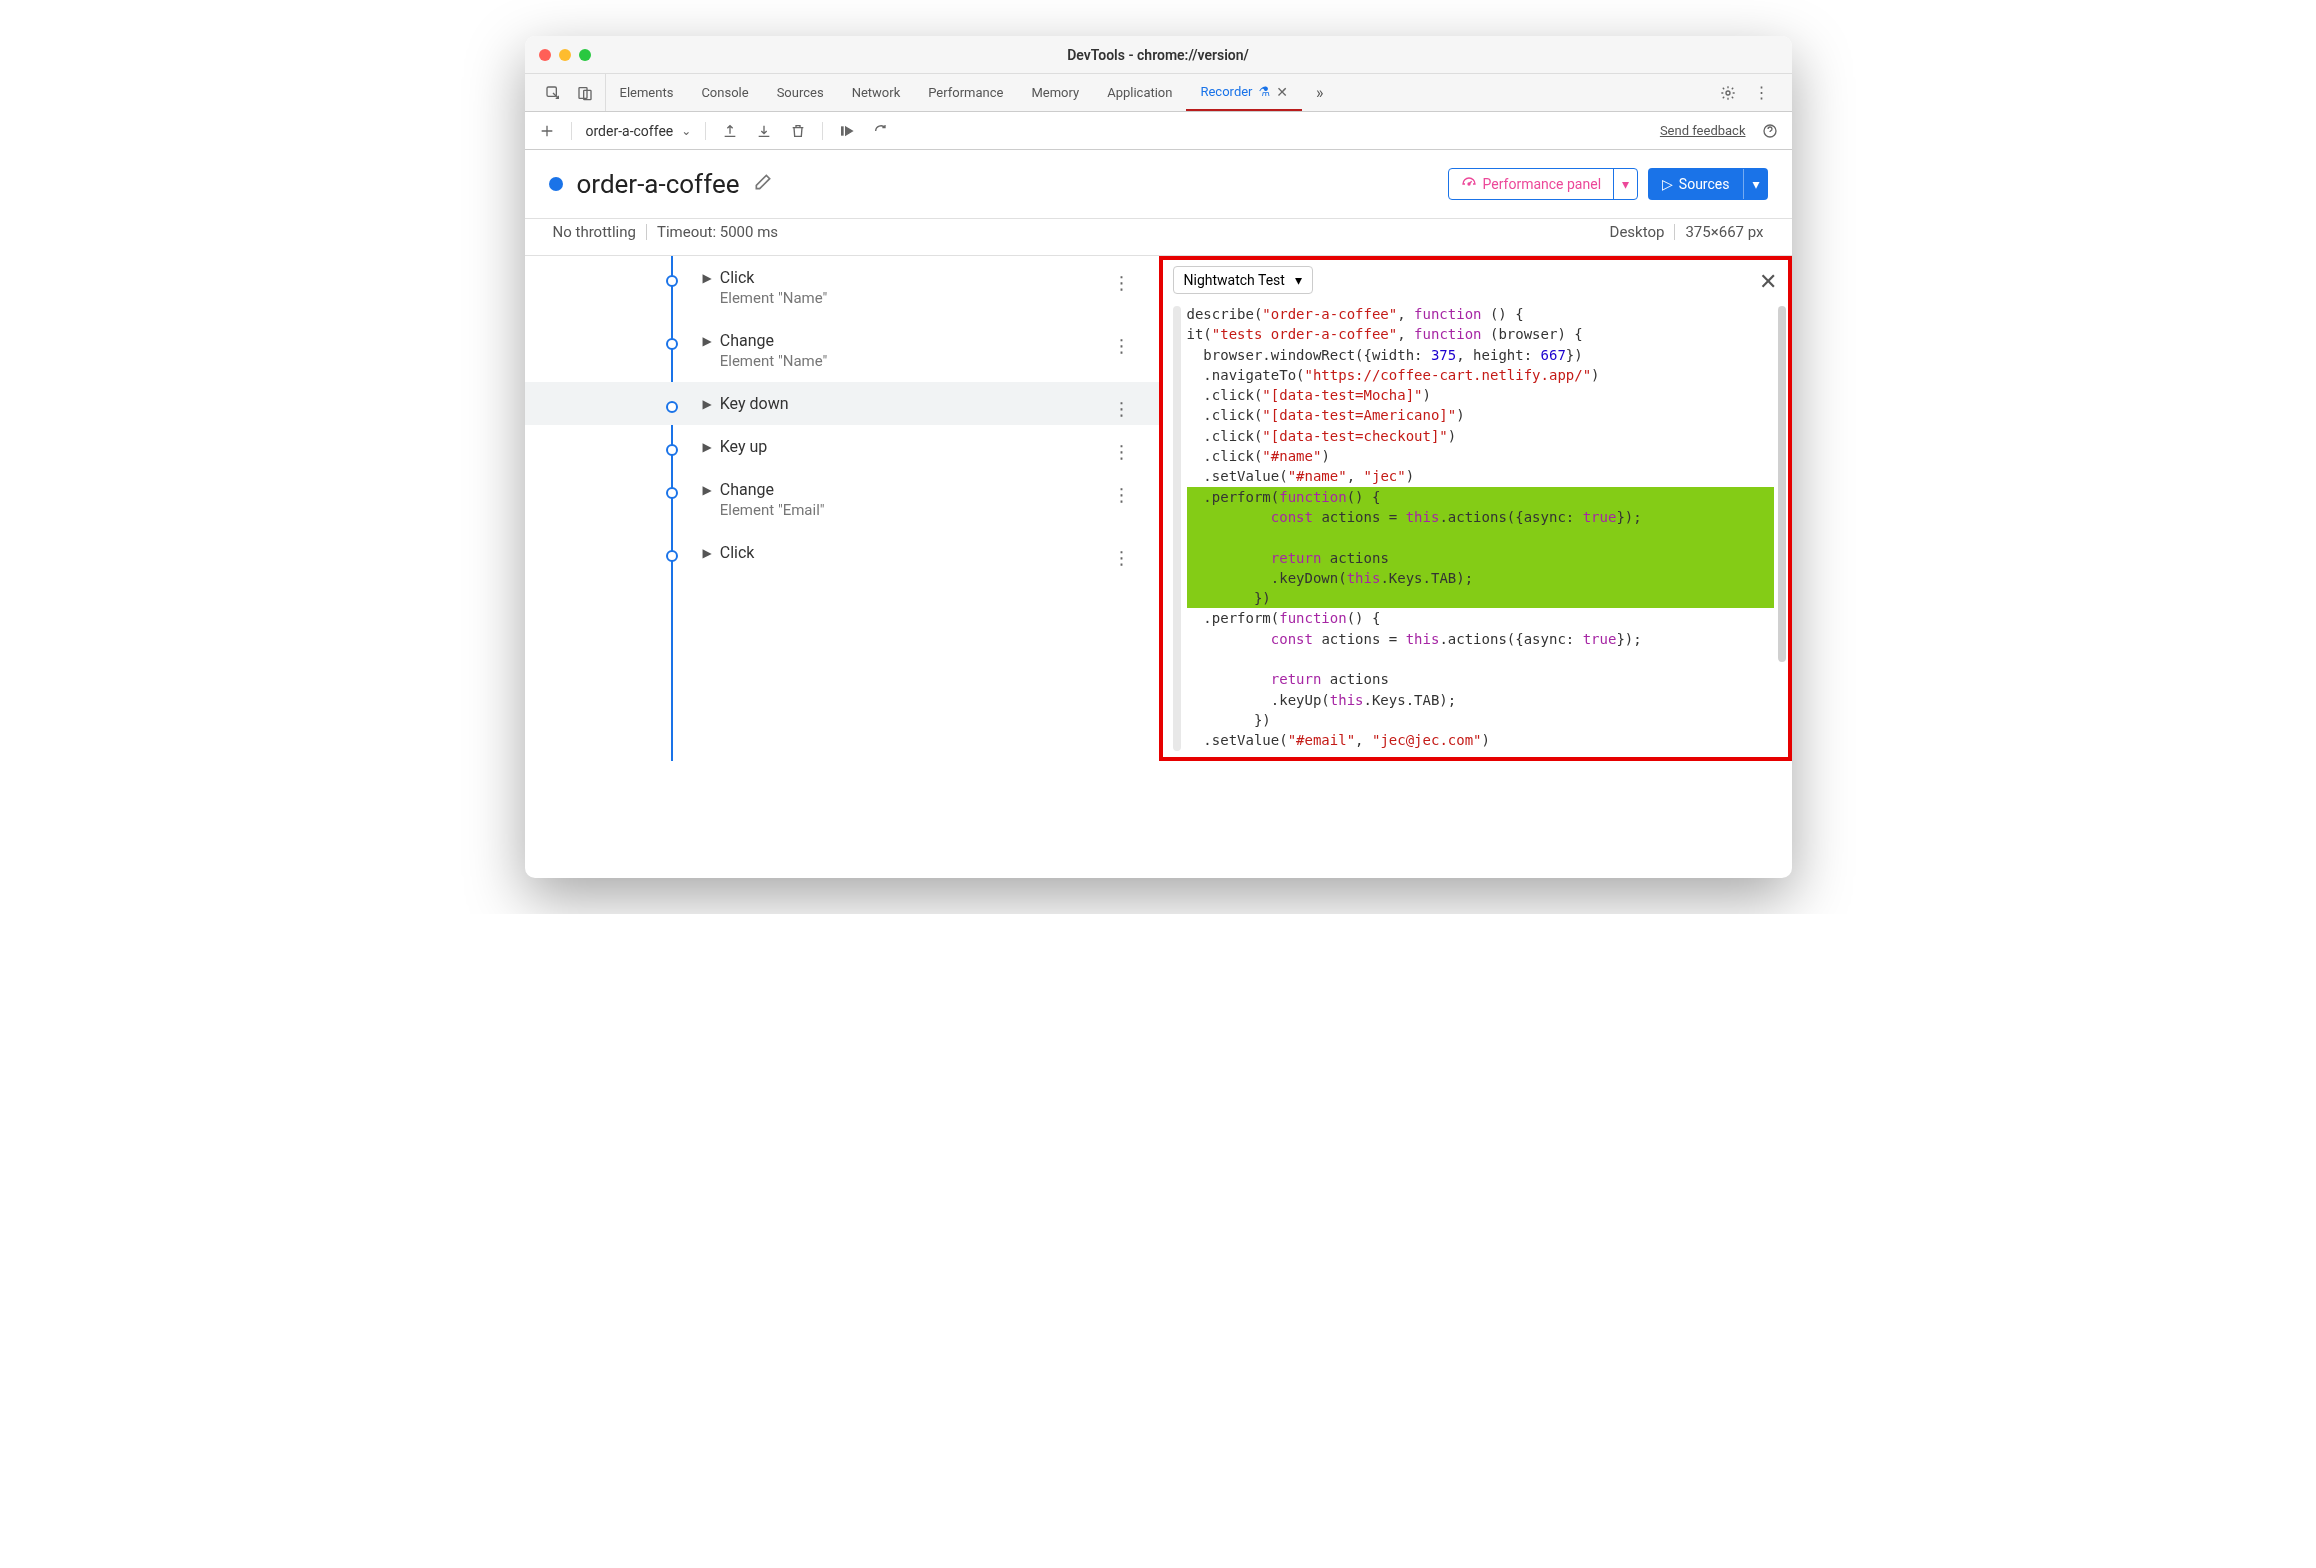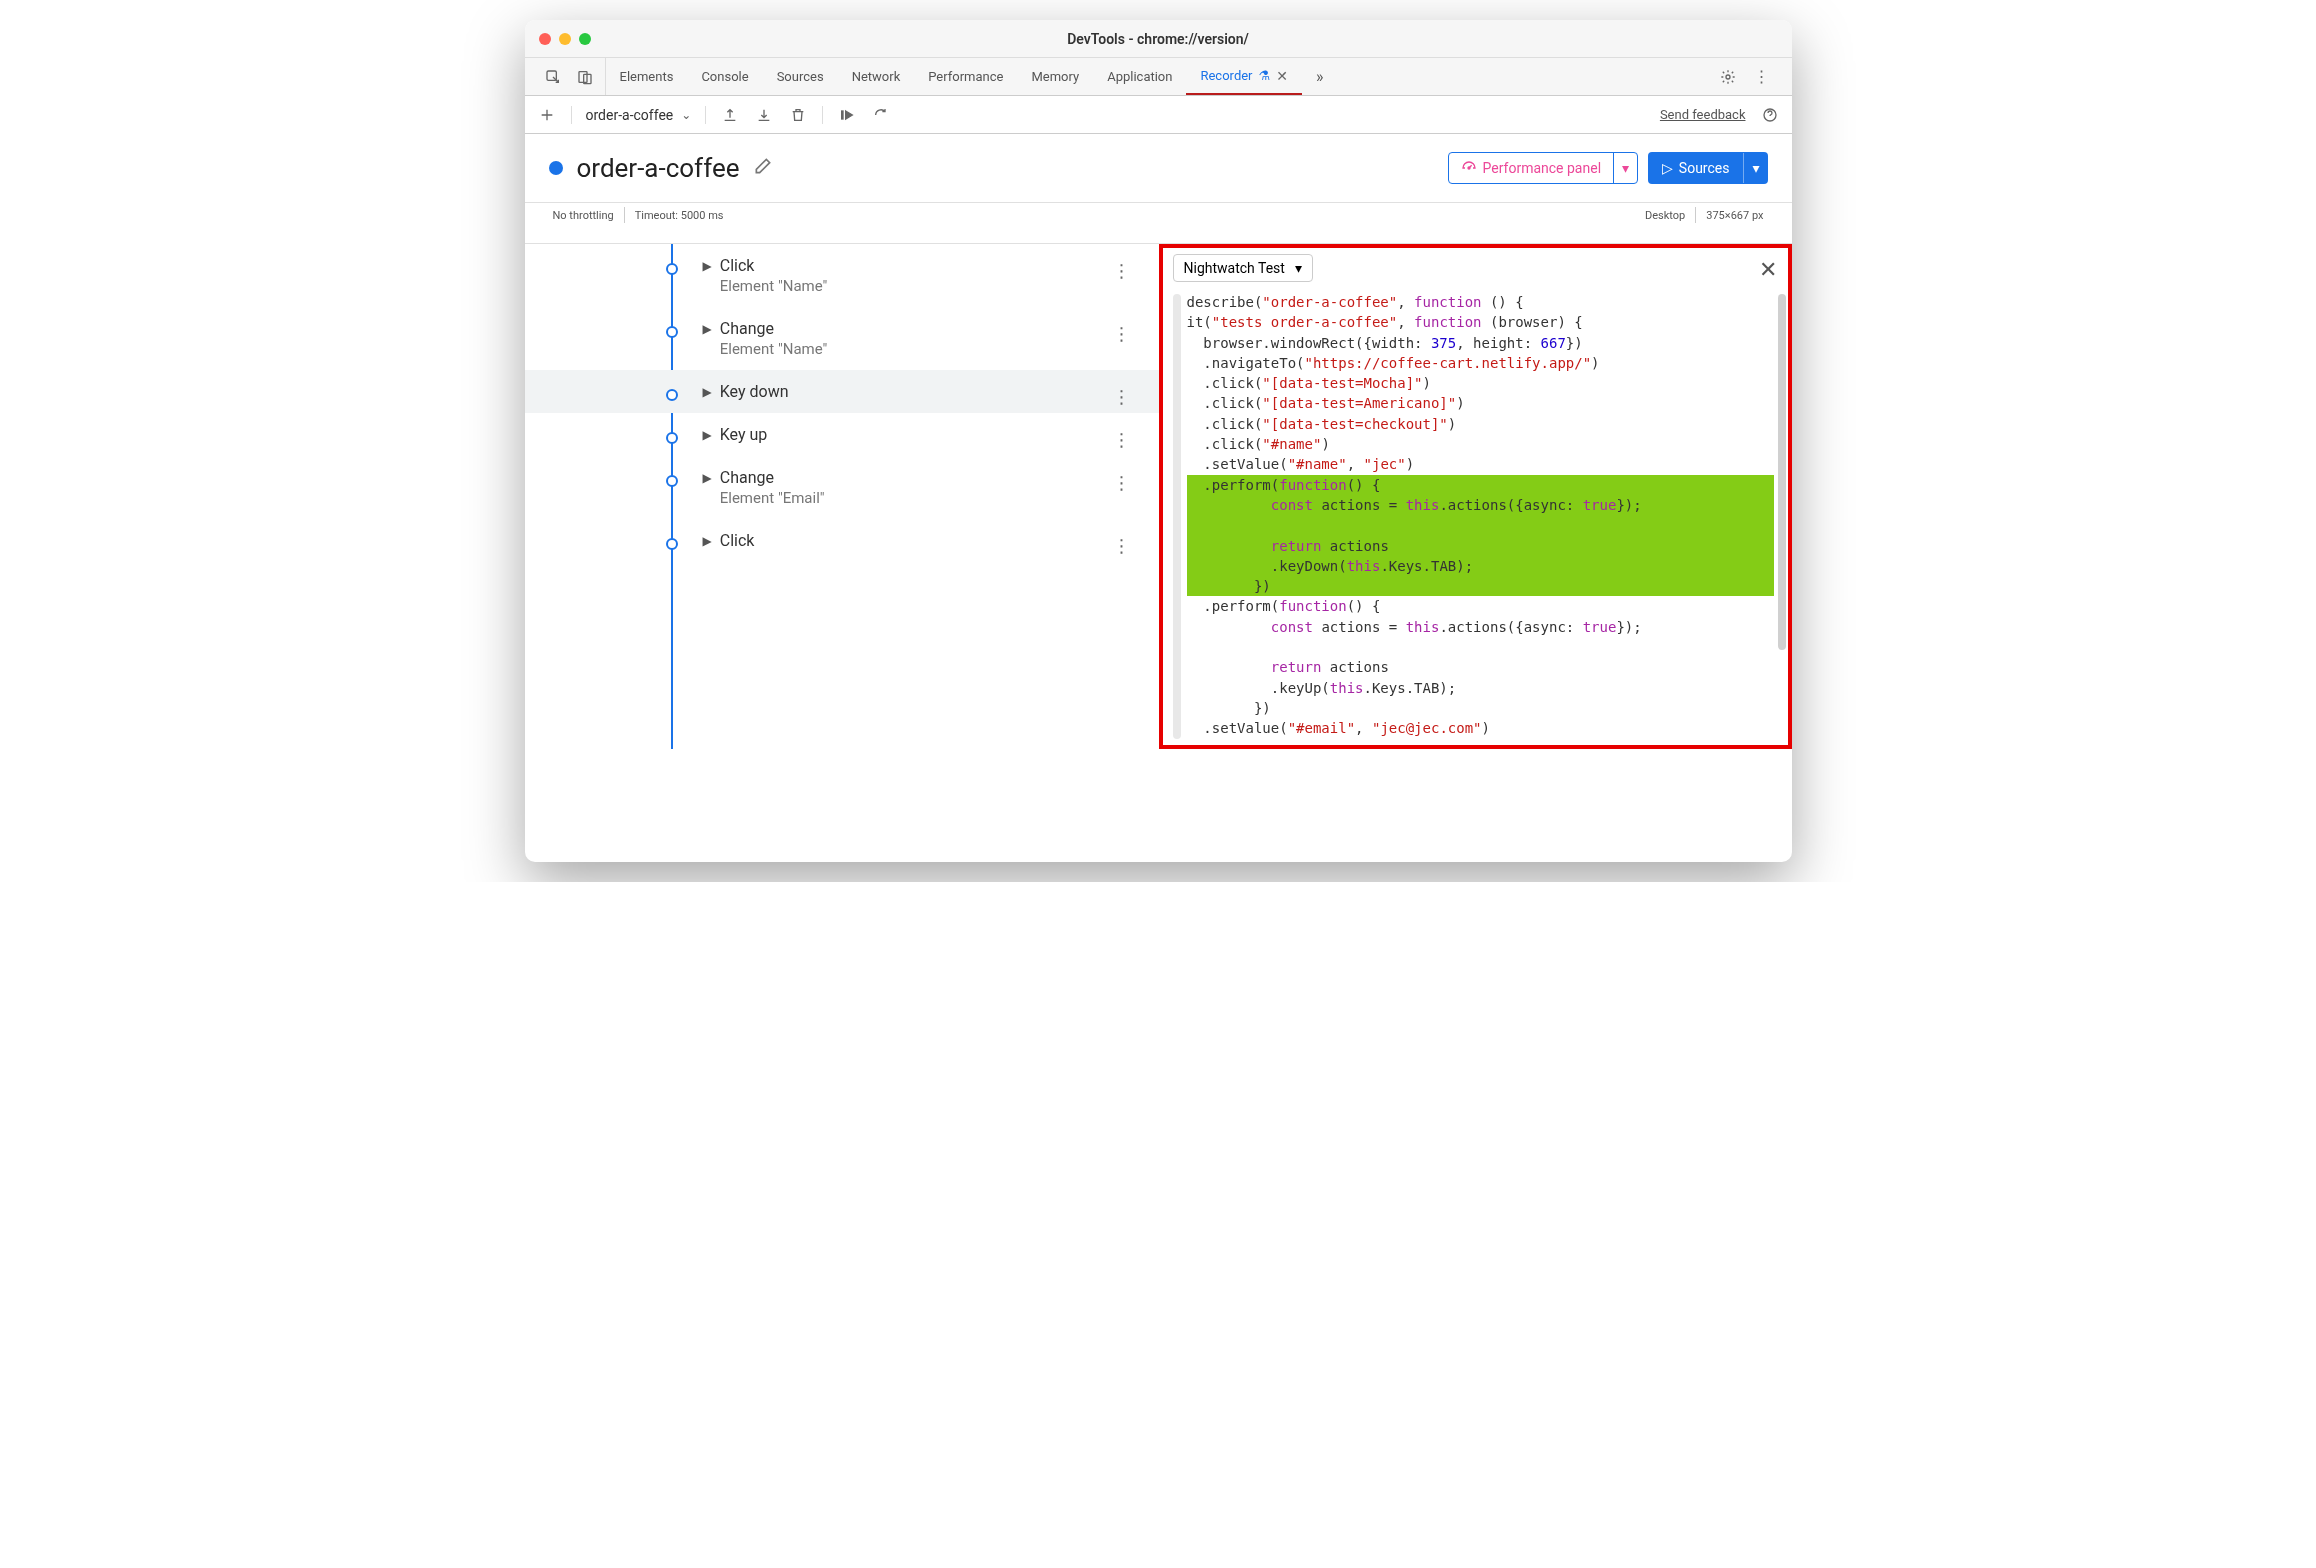--- a/index.html
+++ b/index.html
@@ -1,17 +1,17 @@
 <!DOCTYPE html>
 <html><head>
 <meta charset="utf-8">
 <style>
 * { box-sizing: border-box; margin: 0; padding: 0; }
 body { font-family: -apple-system, BlinkMacSystemFont, "Segoe UI", Roboto, sans-serif; background: #fff; }
-.window { width: 1267px; height: 842px; margin: 20px auto; border-radius: 10px; box-shadow: 0 20px 59px rgba(0,0,0,0.35); overflow: hidden; background: #fff; position: relative; }
+.window { width: 1267px; height: 842px; margin: 36px auto; border-radius: 10px; box-shadow: 0 20px 59px rgba(0,0,0,0.35); overflow: hidden; background: #fff; position: relative; }
 .titlebar { height: 38px; background: #f6f6f6; border-bottom: 1px solid #ddd; display: flex; align-items: center; position: relative; }
 .traffic-lights { display: flex; gap: 8px; padding-left: 14px; }
 .tl { width: 12px; height: 12px; border-radius: 50%; }
 .tl.red { background: #ff5f57; }
 .tl.yellow { background: #febc2e; }
 .tl.green { background: #28c840; }
 .title-text { position: absolute; left: 50%; transform: translateX(-50%); font-size: 14px; color: #333; font-weight: 600; }
 .tabs-bar { height: 38px; border-bottom: 1px solid #ccc; display: flex; align-items: stretch; padding: 0 8px; background: #f6f6f6; }
 .tabs-icons { display: flex; align-items: center; gap: 12px; padding: 0 10px; border-right: 1px solid #ddd; color: #666; }
 .tabs-list { display: flex; align-items: stretch; flex: 1; }
@@ -35,21 +35,21 @@
 .header-right { margin-left: auto; display: flex; gap: 10px; }
 .btn-outline { display: flex; align-items: center; border: 1px solid #1a73e8; border-radius: 4px; overflow: hidden; color: #ec4899; font-size: 14px; background: #fff; }
 .btn-outline .main { padding: 7px 12px; display: flex; align-items: center; gap: 6px; cursor: pointer; }
 .btn-outline .dd { border-left: 1px solid #1a73e8; padding: 7px 8px; cursor: pointer; }
 .btn-solid { display: flex; align-items: center; border-radius: 4px; overflow: hidden; background: #1a73e8; color: #fff; font-size: 14px; }
 .btn-solid .main { padding: 7px 14px; display: flex; align-items: center; gap: 6px; cursor: pointer; }
 .btn-solid .dd { border-left: 1px solid rgba(255,255,255,0.4); padding: 7px 8px; cursor: pointer; }
 .settings-row { display: flex; align-items: center; padding: 14px 28px 4px; font-size: 16px; color: #333; }
 .settings-row .left { display: flex; align-items: center; gap: 6px; font-weight: 500; }
 .settings-row .right { margin-left: auto; font-weight: 500; }
-.settings-sub { display: flex; align-items: center; padding: 4px 28px 20px; font-size: 11px; color: #555; gap: 10px; border-bottom: 1px solid #e0e0e0; }
+.settings-sub { display: flex; align-items: center; padding: 4px 28px 14px; font-size: 15px; color: #555; gap: 10px; border-bottom: 1px solid #e0e0e0; }
 .settings-sub .sep { width: 1px; height: 16px; background: #ccc; }
 .body-area { display: flex; position: relative; height: 505px; }
 .steps-col { width: 634px; overflow: hidden; position: relative; }
 .timeline { position: absolute; left: 146px; top: 0; bottom: 0; width: 2px; background: #1a73e8; }
 .step { display: flex; align-items: flex-start; padding: 12px 0; position: relative; }
 .step.selected { background: #f1f3f4; }
 .step .dot { position: absolute; left: 141px; top: 19px; width: 12px; height: 12px; border-radius: 50%; background: #fff; border: 2px solid #1a73e8; z-index: 2; }
 .step .content { margin-left: 178px; display: flex; align-items: flex-start; gap: 8px; }
 .step .arrow { color: #555; font-size: 12px; margin-top: 3px; }
 .step .text { font-size: 16px; color: #333; }

